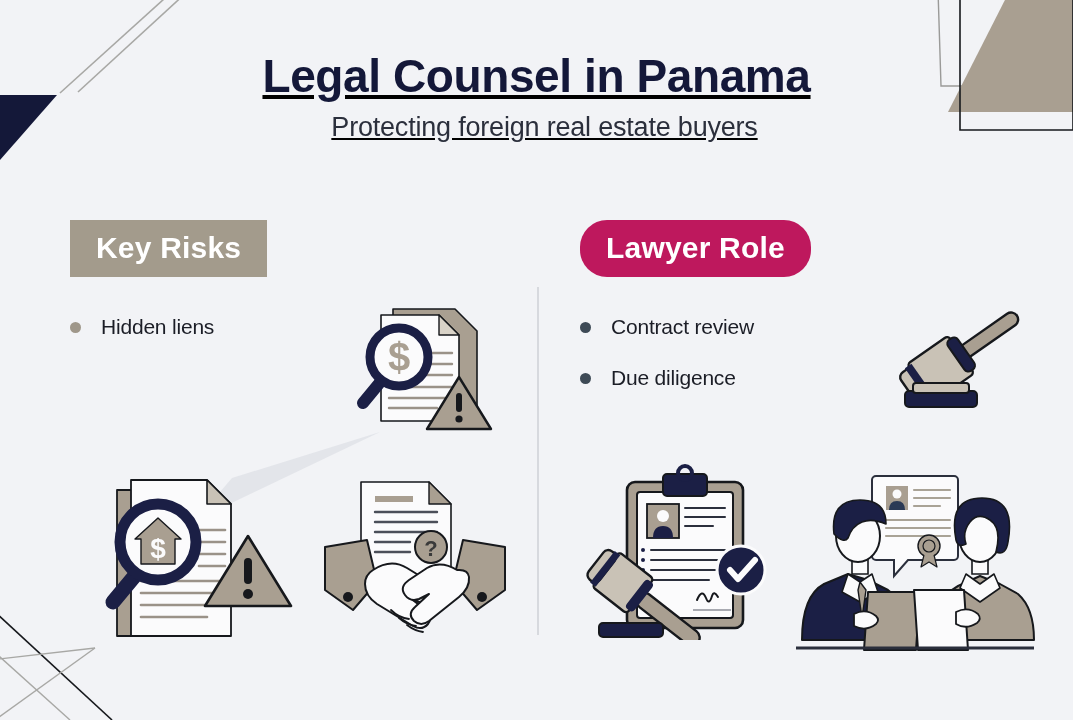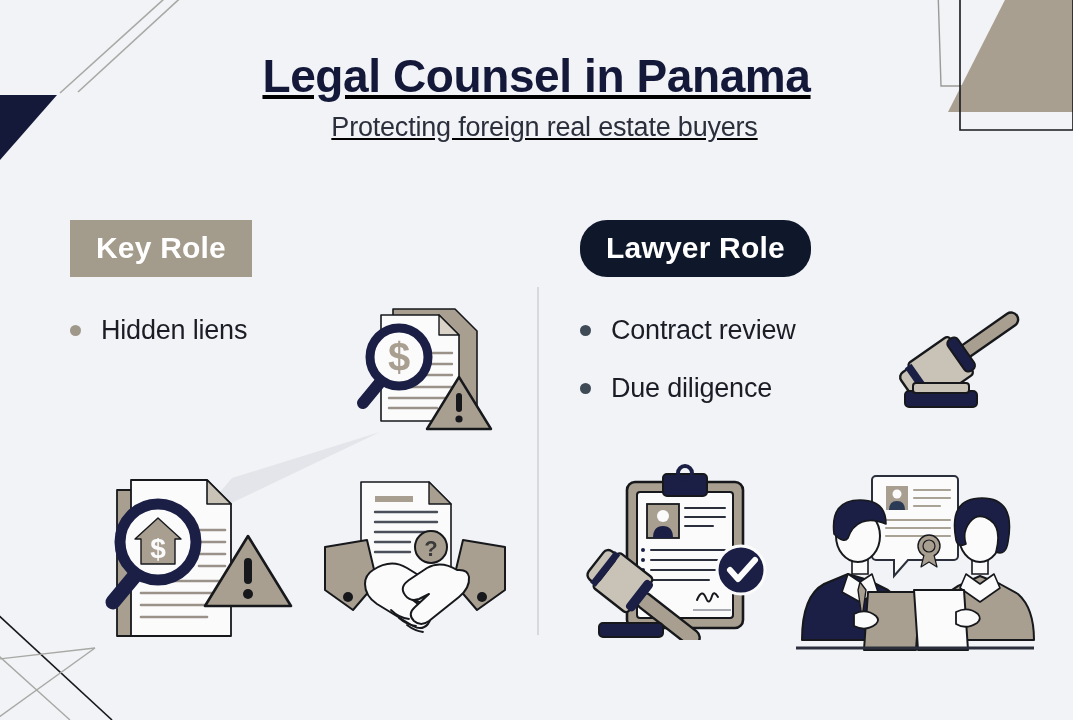--- a/index.html
+++ b/index.html
@@ -28,26 +28,26 @@
   .col-left{left:70px;width:440px;}
   .col-right{left:580px;width:450px;}
 
   .sec-badge{
     display:inline-block;
     padding:13px 26px 14px 26px;
     font-size:30px;font-weight:bold;color:#ffffff;
     letter-spacing:0.2px;line-height:1;
   }
   .badge-risk{background:#a39b8c;}
-  .badge-role{background:#0f172a;border-radius:27px;}
+  .badge-role{background:#be185d;border-radius:27px;}
 
   .bullets{margin:38px 0 0 0;padding:0;list-style:none;}
   .bullets li{
     display:flex;align-items:center;
-    font-size:27px;color:#1b1d26;margin-bottom:27px;letter-spacing:-0.2px;
+    font-size:21px;color:#1b1d26;margin-bottom:27px;letter-spacing:-0.2px;
   }
   .dot{
     width:11px;height:11px;border-radius:50%;
     margin-right:20px;flex:0 0 auto;display:inline-block;
   }
   .dot-taupe{background:#9f978a;}
   .dot-slate{background:#3e4a56;}
 
   
   .ill{position:absolute;}
@@ -92,21 +92,21 @@
   </svg>
 
   <div class="header">
     <h1 class="title">Legal Counsel in Panama</h1>
     <p class="subtitle">Protecting foreign real estate buyers</p>
   </div>
 
   <div class="divider"></div>
 
   <div class="col col-left">
-    <div class="sec-badge badge-risk">Key Role</div>
+    <div class="sec-badge badge-risk">Key Risks</div>
     <ul class="bullets">
       <li>
         <span class="dot dot-taupe"></span>
         <span>Hidden liens</span>
       </li>
     </ul>
   </div>
 
   <div class="col col-right">
     <div class="sec-badge badge-role">Lawyer Role</div>

